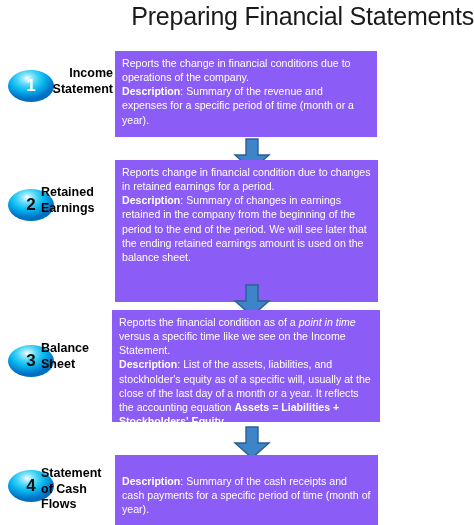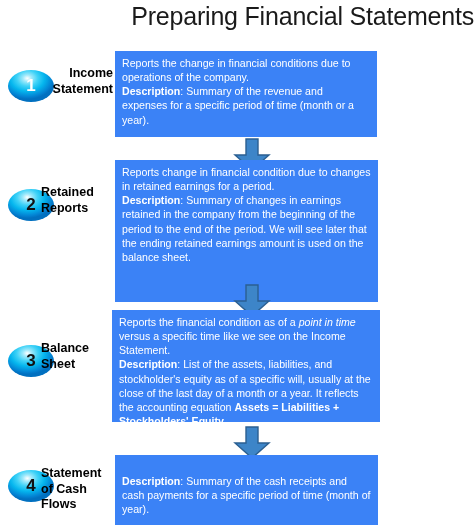--- a/index.html
+++ b/index.html
@@ -74,21 +74,21 @@
     font-size: 12.5px;
     font-weight: bold;
     color: #000000;
     line-height: 1.24;
     white-space: pre-line;
   }
 
   
   .box {
     position: absolute;
-    background: #3b82f6;
+    background: #8b5cf6;
     color: #ffffff;
     font-size: 10.6px;
     line-height: 1.335;
     padding: 5px 6px 5px 7px;
     box-sizing: border-box;
   }
   .box b { font-weight: bold; }
   .box i { font-style: italic; }
 
   
@@ -121,21 +121,21 @@
   <div class="arrow" style="left:233px; top:138px;">
     <svg viewBox="0 0 38 33" preserveAspectRatio="none" aria-hidden="true">
       <polygon points="13,1 25,1 25,17 36,17 19,32 2,17 13,17" fill="#3d85c8" stroke="#2b5f91" stroke-width="1.4" stroke-linejoin="miter"></polygon>
     </svg>
   </div>
 
   <div class="badge" style="left:8px; top:189px;">
     <div class="badge-num dark">2</div>
   </div>
   <div class="step-label" style="left:41px; top:185px; width:72px;">Retained
-Reports</div>
+Earnings</div>
 
   <div class="box" style="left:115px; top:160px; width:263px; height:142px;">
     <span>Reports change in financial condition due to changes in retained earnings for a period.</span>
     <br>
     <b>Description</b><span>: Summary of changes in earnings retained in the company from the beginning of the period to the end of the period. We will see later that the ending retained earnings amount is used on the balance sheet.</span>
   </div>
 
   <div class="arrow" style="left:233px; top:284px;">
     <svg viewBox="0 0 38 33" preserveAspectRatio="none" aria-hidden="true">
       <polygon points="13,1 25,1 25,17 36,17 19,32 2,17 13,17" fill="#3d85c8" stroke="#2b5f91" stroke-width="1.4" stroke-linejoin="miter"></polygon>

